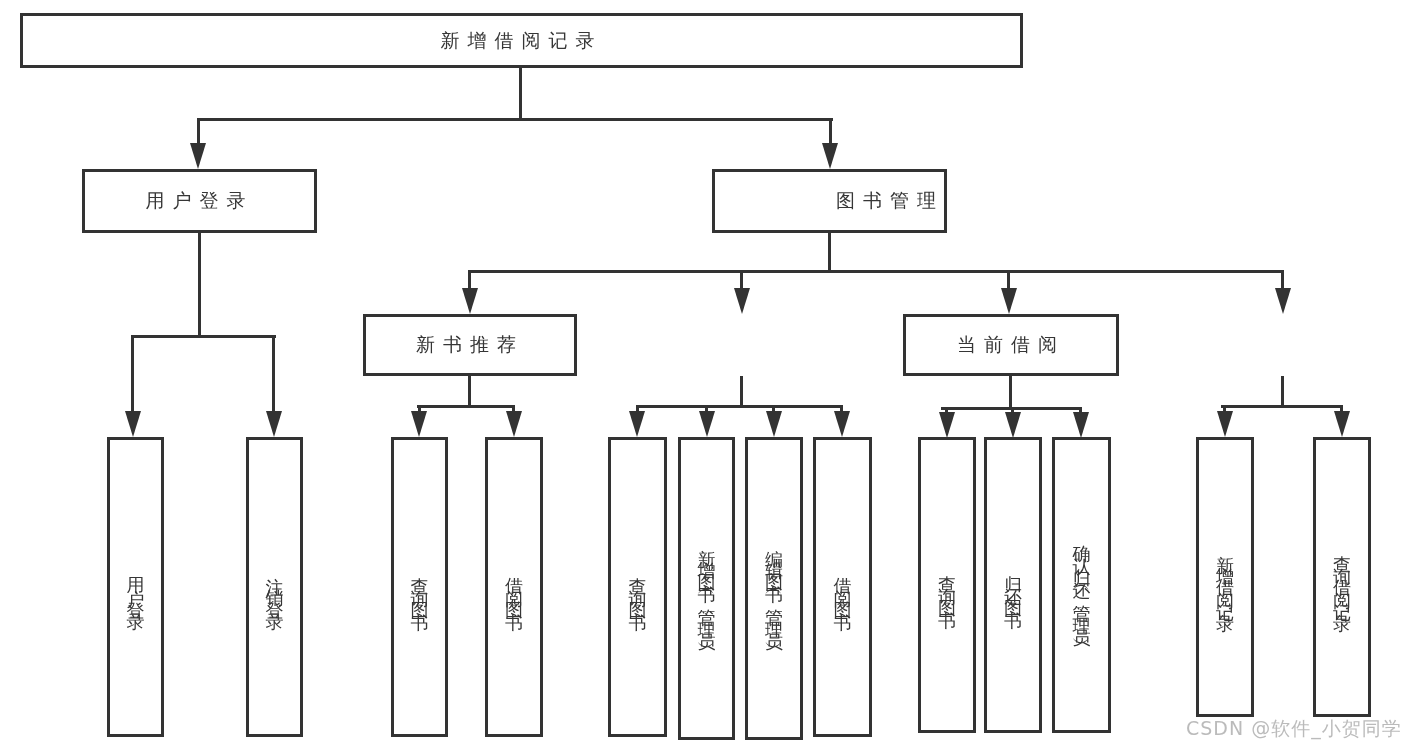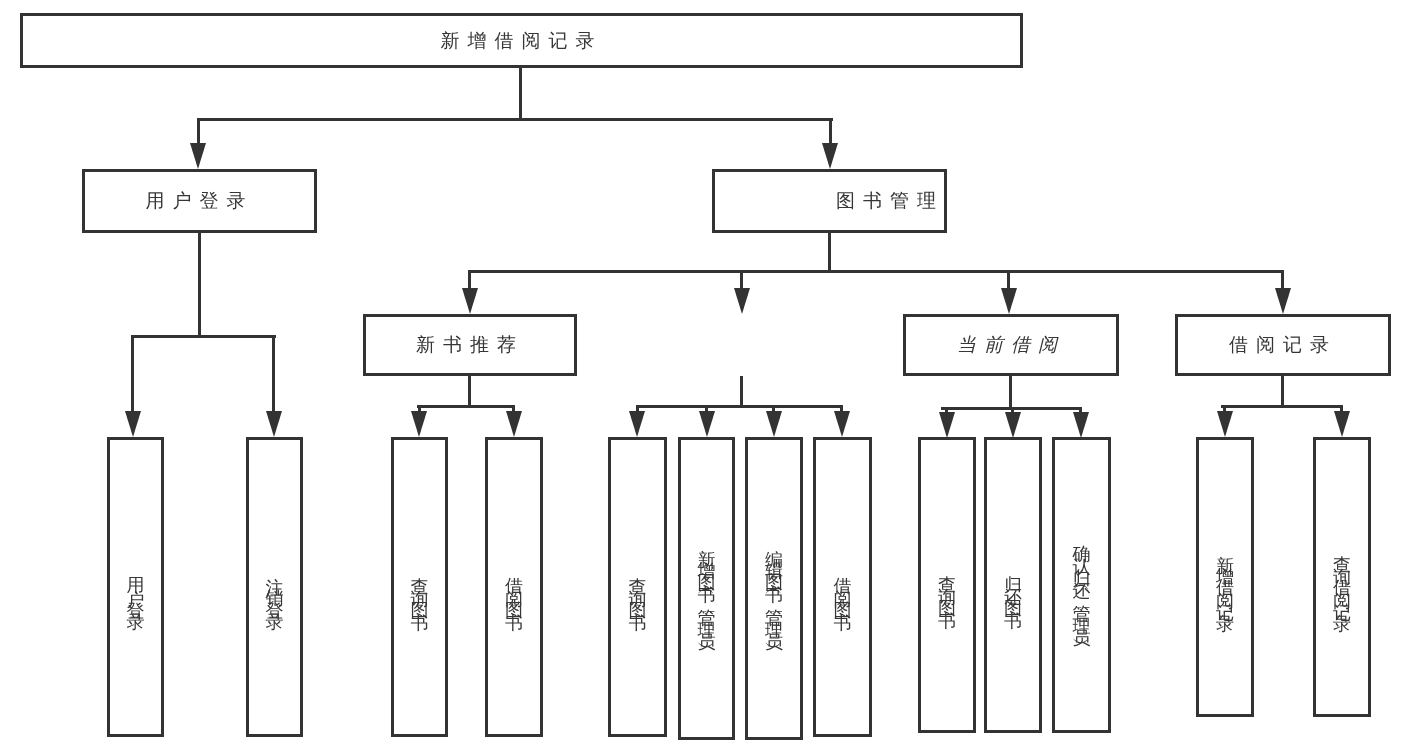--- a/index.html
+++ b/index.html
@@ -93,25 +93,22 @@
   <div class="line" style="left:1007px;top:270px;width:3px;height:20px;"></div>
   <div class="line" style="left:1281px;top:270px;width:3px;height:20px;"></div>
   <div class="arrow" style="left:462px;top:288px;"></div>
   <div class="arrow" style="left:734px;top:288px;"></div>
   <div class="arrow" style="left:1001px;top:288px;"></div>
   <div class="arrow" style="left:1275px;top:288px;"></div>
 
   <div class="node" style="left:363px;top:314px;width:214px;height:62px;">
     <span class="hlabel">新书推荐</span>
   </div>
-  <div class="node" style="left:903px;top:314px;width:216px;height:62px;font-style:italic;">
+  <div class="node" style="left:903px;top:314px;width:216px;height:62px;">
     <span class="hlabel">当前借阅</span>
-  </div>
-  <div class="node" style="left:1175px;top:314px;width:216px;height:62px;">
-    <span class="hlabel">借阅记录</span>
   </div>
 
   <div class="line" style="left:468px;top:376px;width:3px;height:30px;"></div>
   <div class="line" style="left:417px;top:405px;width:98px;height:3px;"></div>
   <div class="line" style="left:418px;top:405px;width:3px;height:8px;"></div>
   <div class="line" style="left:512px;top:405px;width:3px;height:8px;"></div>
   <div class="arrow" style="left:411px;top:411px;"></div>
   <div class="arrow" style="left:506px;top:411px;"></div>
 
   <div class="line" style="left:740px;top:376px;width:3px;height:30px;"></div>
@@ -178,14 +175,15 @@
     <span class="vlabel">确认归还（管理员）</span>
   </div>
 
   <div class="node" style="left:1196px;top:437px;width:58px;height:280px;">
     <span class="vlabel">新增借阅记录</span>
   </div>
   <div class="node" style="left:1313px;top:437px;width:58px;height:280px;">
     <span class="vlabel">查询借阅记录</span>
   </div>
 
+  <div class="watermark">CSDN @软件_小贺同学</div>
 
 </div>
 
 </body></html>

